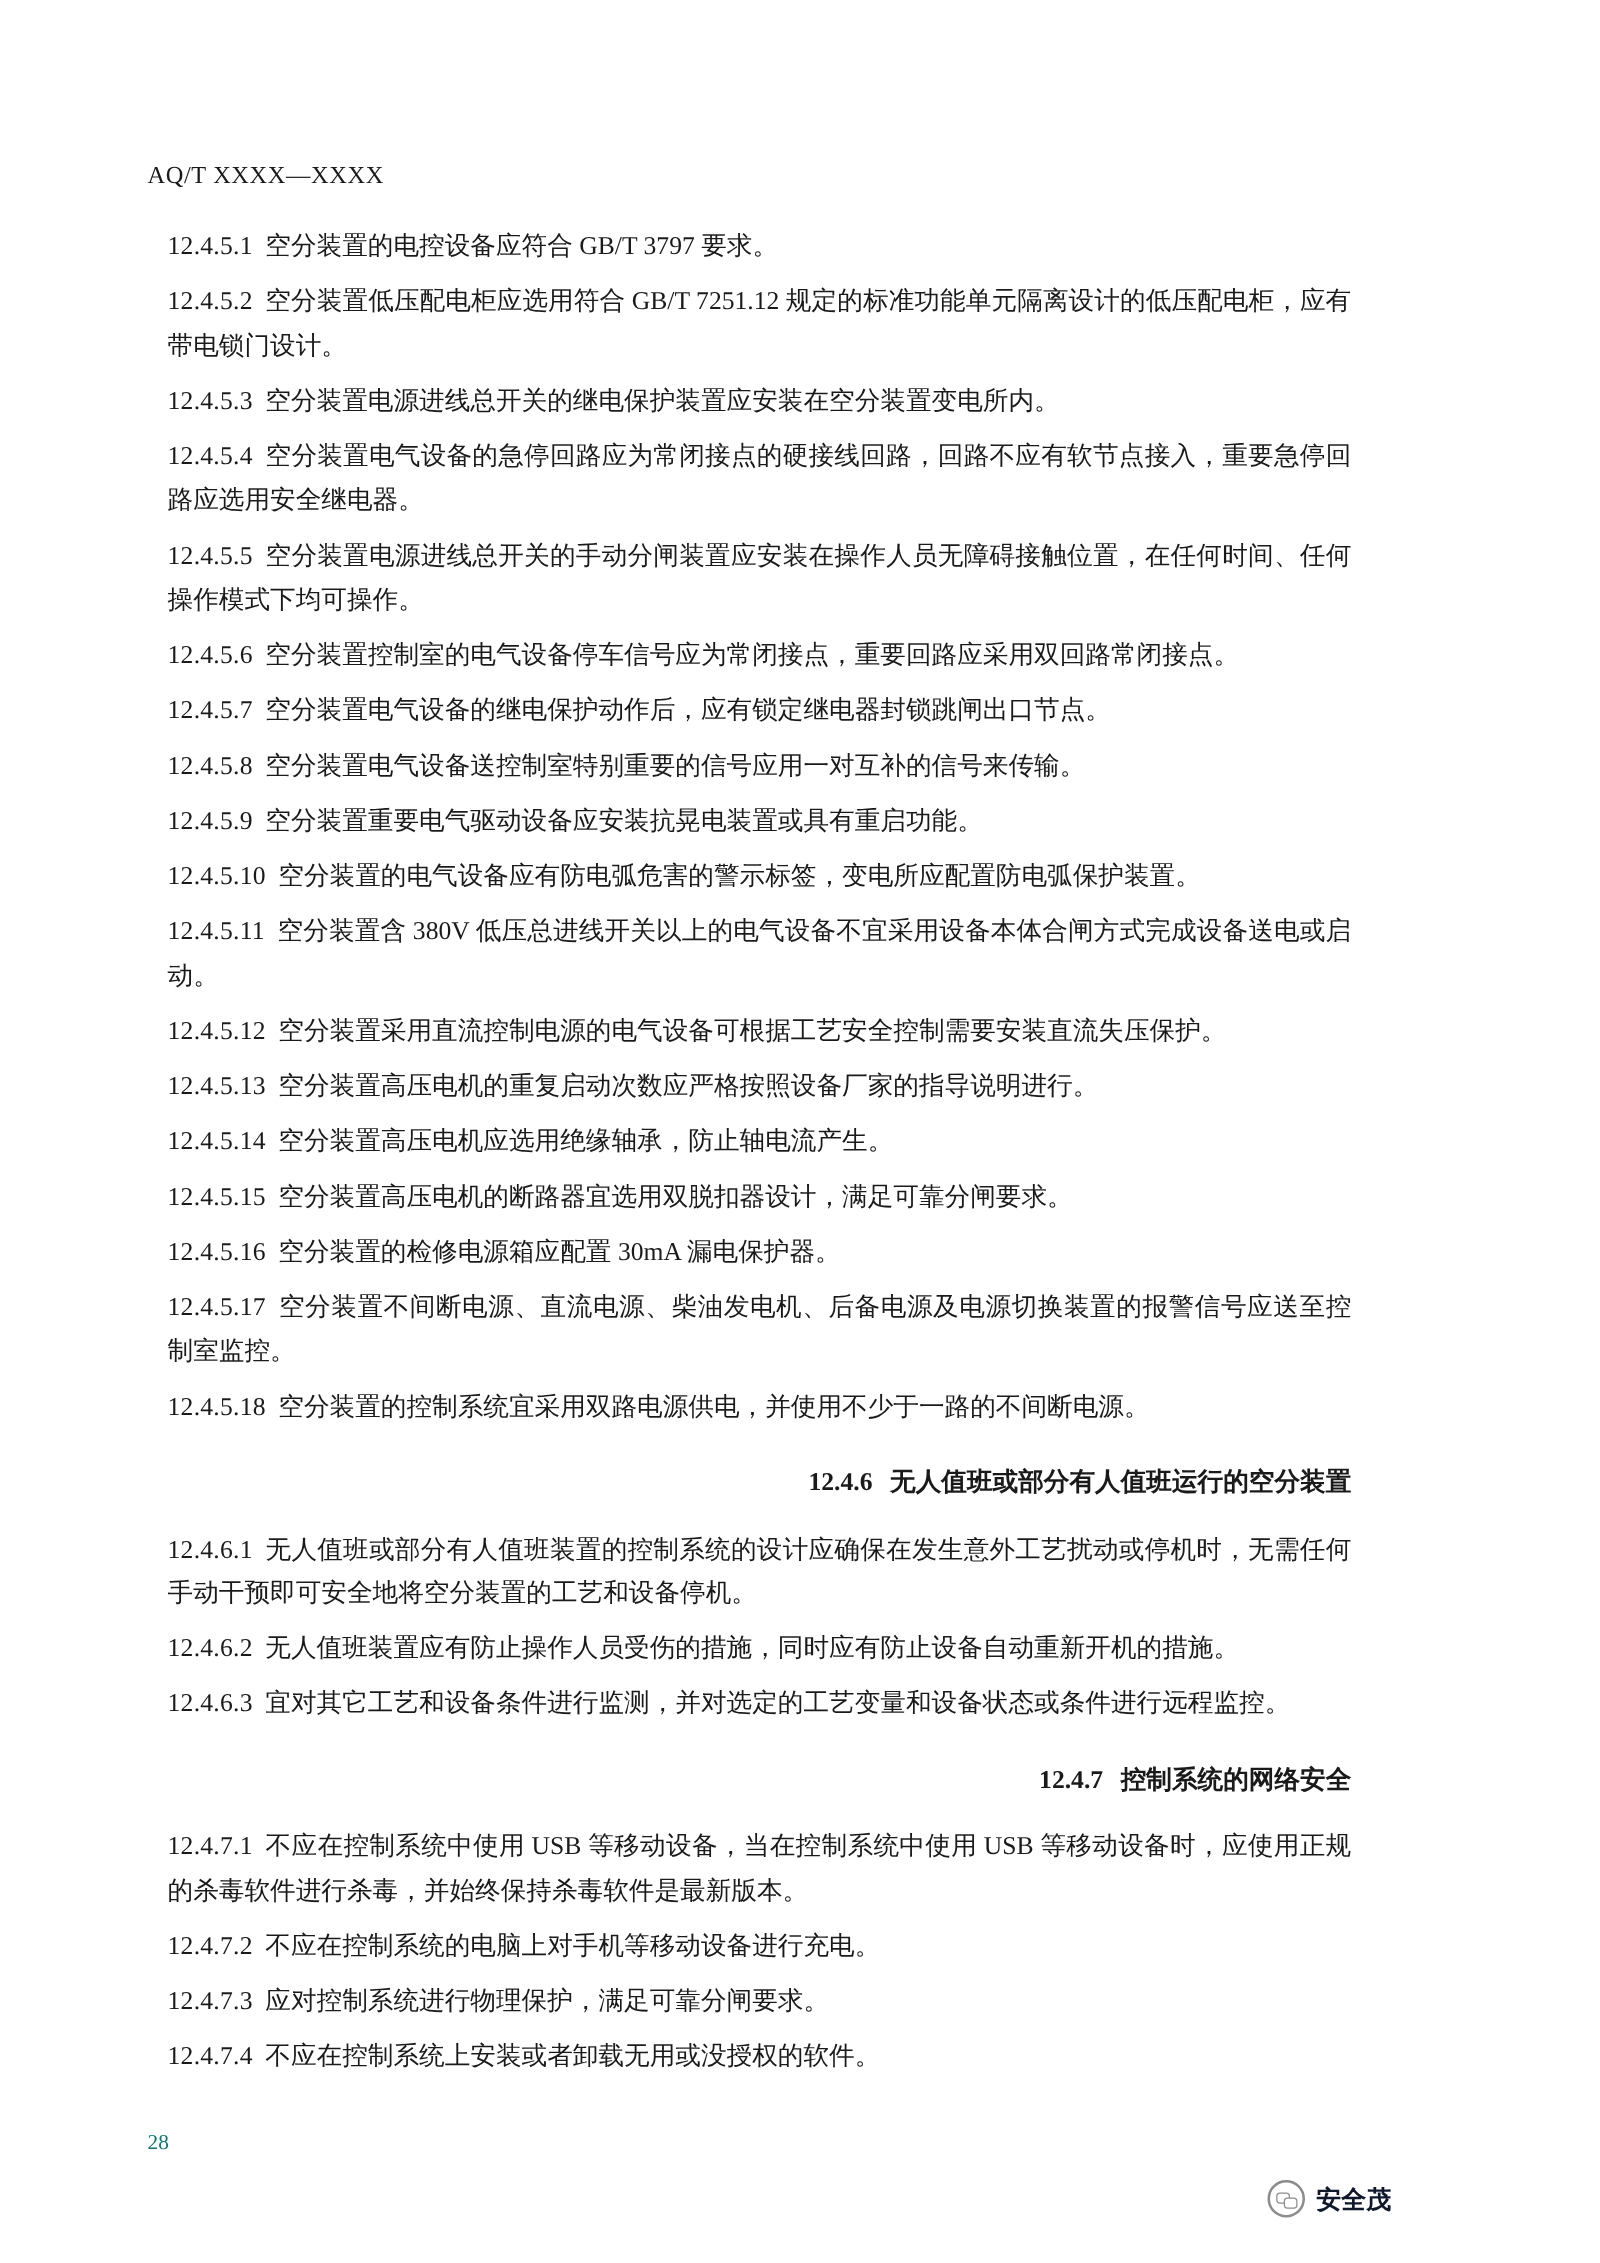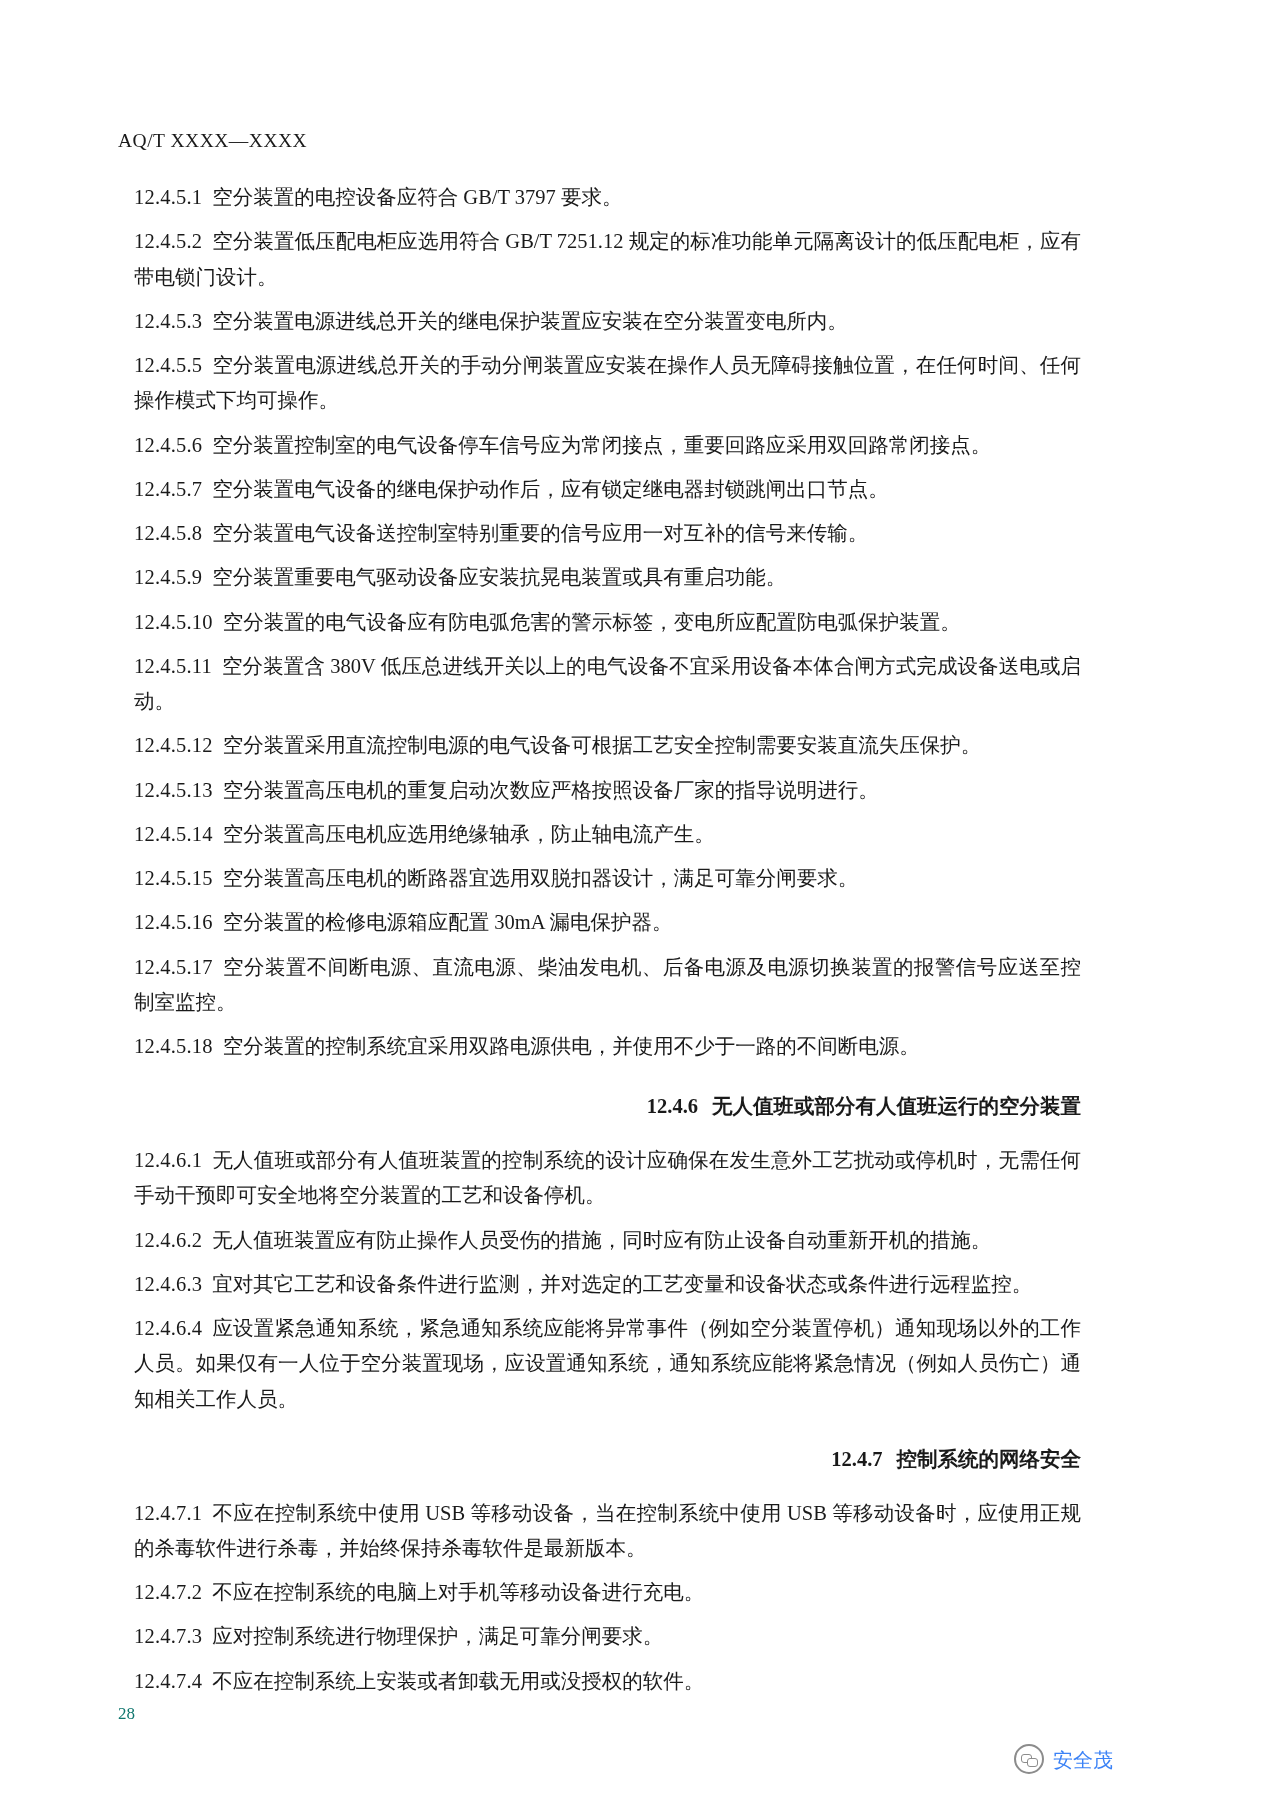--- a/index.html
+++ b/index.html
@@ -63,25 +63,26 @@
     left: 118px;
     bottom: 86px;
     font-size: 17px;
     color: #0f766e;
   }
   .watermark {
     position: absolute;
     right: 86px;
     bottom: 36px;
     display: flex;
-    align-items: flex-end;
+    align-items: center;
     gap: 9px;
-    color: #3b82f6;
+    color: #0f172a;
     font-size: 20px;
     font-family: "Liberation Sans", sans-serif;
+    font-weight: bold;
   }
   .watermark .wm-icon {
     width: 26px;
     height: 26px;
     border: 2px solid #8c8c8c;
     border-radius: 50%;
     position: relative;
     display: inline-block;
   }
   .watermark .wm-icon::before {
@@ -112,20 +113,21 @@
 <div class="page">
 
   <div class="header">
     <span>AQ/T XXXX—XXXX</span>
   </div>
 
   <div class="group">
     <p class="clause"><span class="num">12.4.5.1</span><span class="gap"></span><span>空分装置的电控设备应符合 GB/T 3797 要求。</span></p>
     <p class="clause"><span class="num">12.4.5.2</span><span class="gap"></span><span>空分装置低压配电柜应选用符合 GB/T 7251.12 规定的标准功能单元隔离设计的低压配电柜，应有带电锁门设计。</span></p>
     <p class="clause"><span class="num">12.4.5.3</span><span class="gap"></span><span>空分装置电源进线总开关的继电保护装置应安装在空分装置变电所内。</span></p>
+    <p class="clause"><span class="num">12.4.5.4</span><span class="gap"></span><span>空分装置电气设备的急停回路应为常闭接点的硬接线回路，回路不应有软节点接入，重要急停回路应选用安全继电器。</span></p>
     <p class="clause"><span class="num">12.4.5.5</span><span class="gap"></span><span>空分装置电源进线总开关的手动分闸装置应安装在操作人员无障碍接触位置，在任何时间、任何操作模式下均可操作。</span></p>
     <p class="clause"><span class="num">12.4.5.6</span><span class="gap"></span><span>空分装置控制室的电气设备停车信号应为常闭接点，重要回路应采用双回路常闭接点。</span></p>
     <p class="clause"><span class="num">12.4.5.7</span><span class="gap"></span><span>空分装置电气设备的继电保护动作后，应有锁定继电器封锁跳闸出口节点。</span></p>
     <p class="clause"><span class="num">12.4.5.8</span><span class="gap"></span><span>空分装置电气设备送控制室特别重要的信号应用一对互补的信号来传输。</span></p>
     <p class="clause"><span class="num">12.4.5.9</span><span class="gap"></span><span>空分装置重要电气驱动设备应安装抗晃电装置或具有重启功能。</span></p>
     <p class="clause"><span class="num">12.4.5.10</span><span class="gap"></span><span>空分装置的电气设备应有防电弧危害的警示标签，变电所应配置防电弧保护装置。</span></p>
     <p class="clause"><span class="num">12.4.5.11</span><span class="gap"></span><span>空分装置含 380V 低压总进线开关以上的电气设备不宜采用设备本体合闸方式完成设备送电或启动。</span></p>
     <p class="clause"><span class="num">12.4.5.12</span><span class="gap"></span><span>空分装置采用直流控制电源的电气设备可根据工艺安全控制需要安装直流失压保护。</span></p>
     <p class="clause"><span class="num">12.4.5.13</span><span class="gap"></span><span>空分装置高压电机的重复启动次数应严格按照设备厂家的指导说明进行。</span></p>
     <p class="clause"><span class="num">12.4.5.14</span><span class="gap"></span><span>空分装置高压电机应选用绝缘轴承，防止轴电流产生。</span></p>
@@ -136,21 +138,20 @@
   </div>
 
   <div class="section-title">
     <span>12.4.6</span><span class="gap"></span><span>无人值班或部分有人值班运行的空分装置</span>
   </div>
 
   <div class="group">
     <p class="clause"><span class="num">12.4.6.1</span><span class="gap"></span><span>无人值班或部分有人值班装置的控制系统的设计应确保在发生意外工艺扰动或停机时，无需任何手动干预即可安全地将空分装置的工艺和设备停机。</span></p>
     <p class="clause"><span class="num">12.4.6.2</span><span class="gap"></span><span>无人值班装置应有防止操作人员受伤的措施，同时应有防止设备自动重新开机的措施。</span></p>
     <p class="clause"><span class="num">12.4.6.3</span><span class="gap"></span><span>宜对其它工艺和设备条件进行监测，并对选定的工艺变量和设备状态或条件进行远程监控。</span></p>
-    <p class="clause"><span class="num">12.4.6.4</span><span class="gap"></span><span>应设置紧急通知系统，紧急通知系统应能将异常事件（例如空分装置停机）通知现场以外的工作人员。如果仅有一人位于空分装置现场，应设置通知系统，通知系统应能将紧急情况（例如人员伤亡）通知相关工作人员。</span></p>
   </div>
 
   <div class="section-title">
     <span>12.4.7</span><span class="gap"></span><span>控制系统的网络安全</span>
   </div>
 
   <div class="group">
     <p class="clause"><span class="num">12.4.7.1</span><span class="gap"></span><span>不应在控制系统中使用 USB 等移动设备，当在控制系统中使用 USB 等移动设备时，应使用正规的杀毒软件进行杀毒，并始终保持杀毒软件是最新版本。</span></p>
     <p class="clause"><span class="num">12.4.7.2</span><span class="gap"></span><span>不应在控制系统的电脑上对手机等移动设备进行充电。</span></p>
     <p class="clause"><span class="num">12.4.7.3</span><span class="gap"></span><span>应对控制系统进行物理保护，满足可靠分闸要求。</span></p>

